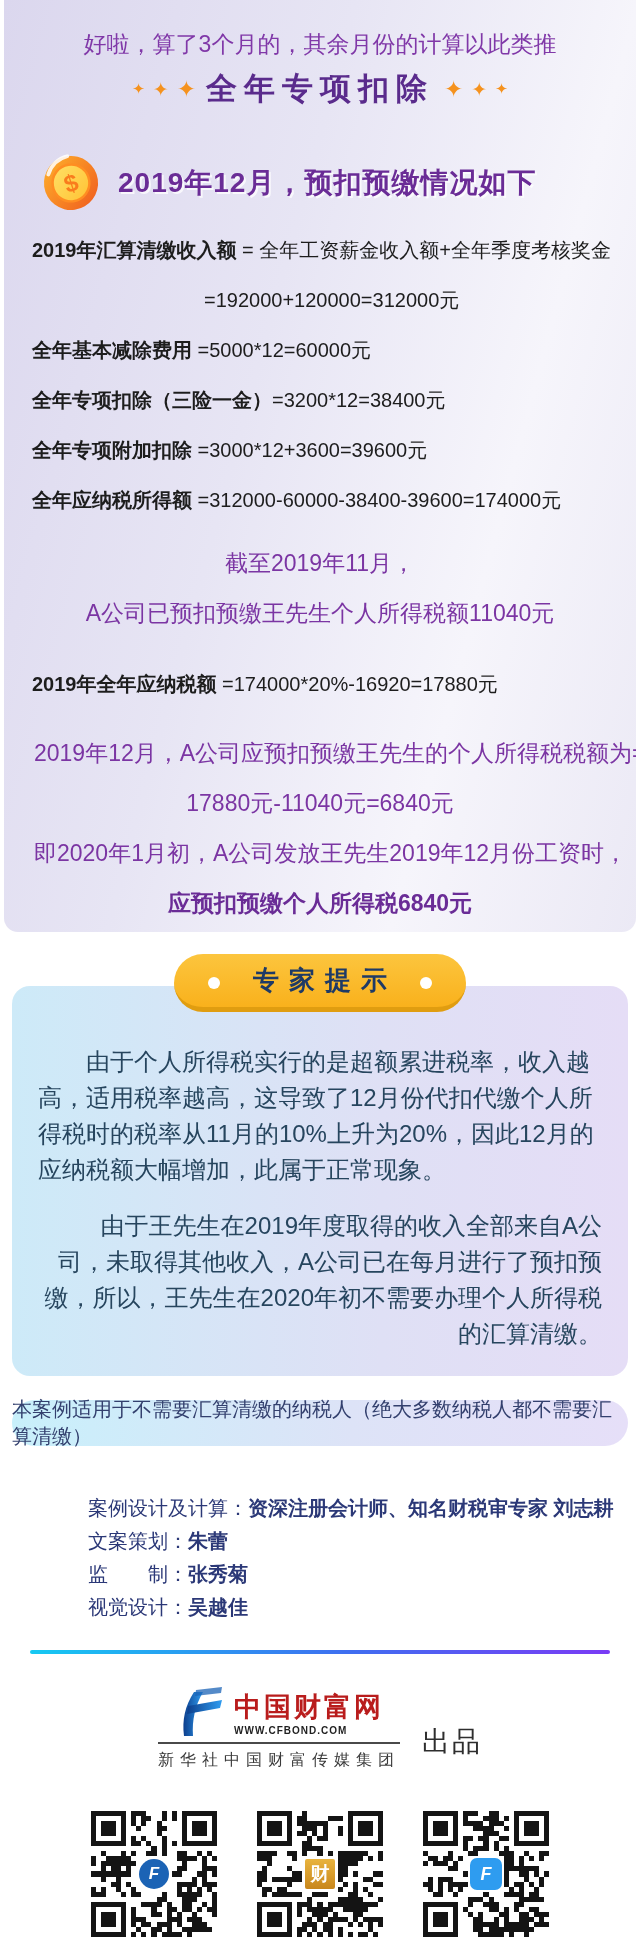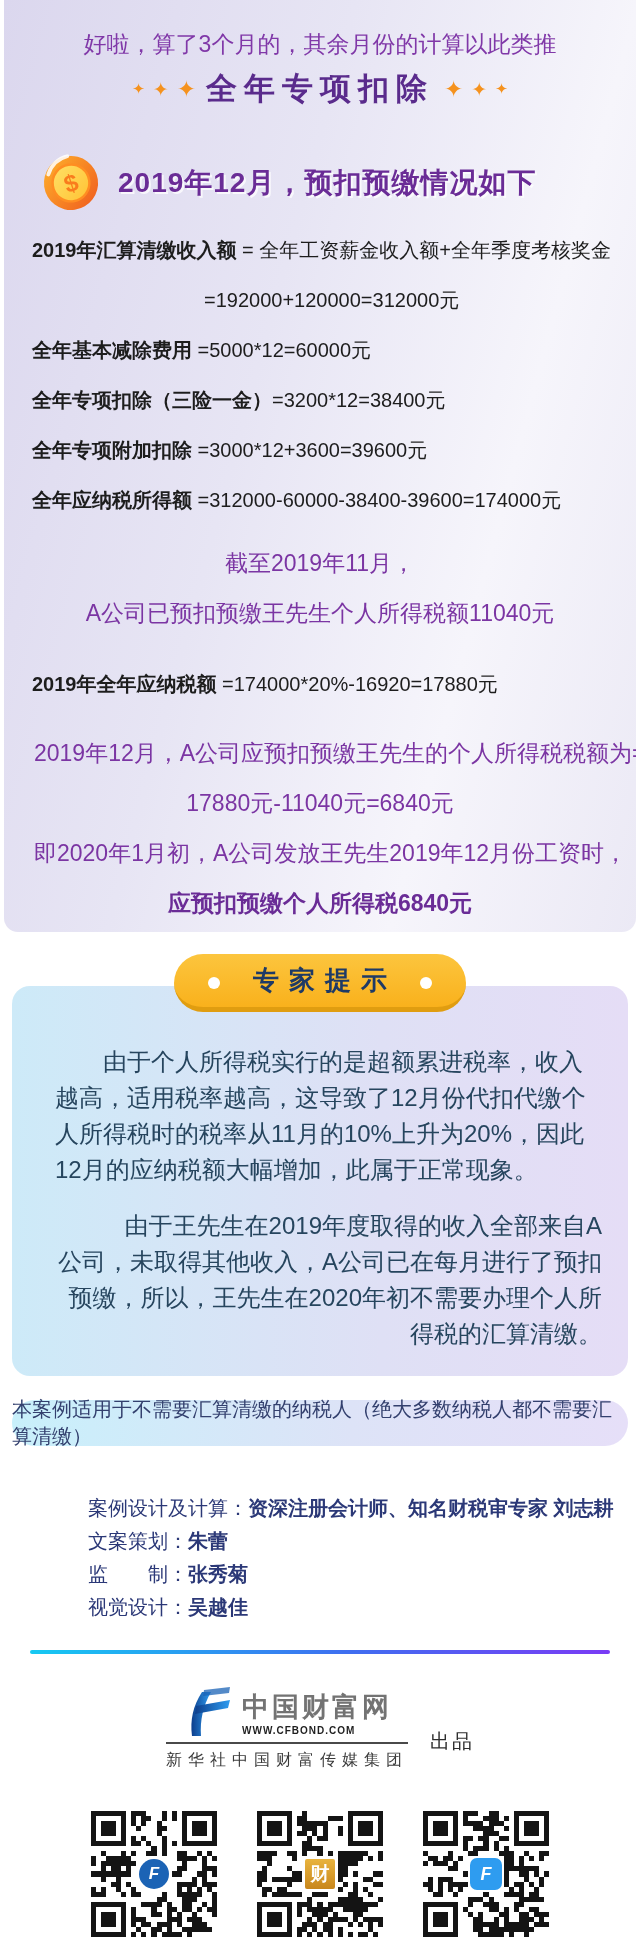--- a/index.html
+++ b/index.html
@@ -50,21 +50,21 @@
     color:#1e3a66; font-size:26px; font-weight:bold; letter-spacing:10px; padding-left:10px;
   }
   .badge .dot { position:absolute; top:23px; width:12px; height:12px; border-radius:50%; background:#fff; }
   .badge .dot.l { left:34px; } .badge .dot.r { right:34px; }
 
   .tip-box {
     margin:0 12px; border-radius:18px;
     background:linear-gradient(90deg,#cdeaf8 0%,#dfe0f5 60%,#e5ddf6 100%);
     padding:58px 26px 24px;
   }
-  .tip-box p { font-size:24px; line-height:36px; color:#26455e; text-indent:2em; text-align:left;margin-left:17px; }
+  .tip-box p { font-size:24px; line-height:36px; color:#26455e; text-indent:2em; text-align:left; }
   .tip-box p + p { margin-top:20px;text-align:right; }
 
   
   .note-pill {
     margin:24px 12px 0; height:46px; border-radius:25px;
     background:linear-gradient(90deg,#c8f0fb 0%,#dde3f7 55%,#e6dff8 100%);
     display:flex; align-items:center; justify-content:center;
     font-size:20px; color:#33406e;
   }
 
@@ -76,25 +76,25 @@
   
   .divider { margin:26px 30px 0; height:4px; border-radius:2px;
     background:linear-gradient(90deg,#16c9f2 0%,#3f6ef0 55%,#7a3bf5 100%); }
 
   
   .brand-row { margin-top:32px; display:flex; justify-content:center; align-items:center; gap:22px; }
   .brand { display:flex; flex-direction:column; align-items:center; }
   .brand-top { display:flex; align-items:center; gap:8px; }
   .brand-f { width:52px; height:52px; }
   .brand-texts { display:flex; flex-direction:column; align-items:flex-start; }
-  .brand-name { font-size:27px; font-weight:bold; color:#737373; letter-spacing:3px; }
+  .brand-name { font-size:27px; font-weight:bold; color:#b91c1c; letter-spacing:3px; }
   .brand-url { font-size:10px; font-weight:bold; color:#1f1f1f; letter-spacing:1px; }
   .brand-line { width:100%; height:2px; background:#4a4a4a; margin-top:4px; }
   .brand-group { margin-top:6px; font-size:16px; color:#3a3a3a; letter-spacing:6px; }
-  .produced { font-size:20px; color:#2e2e2e; letter-spacing:2px; padding-top:26px; }
+  .produced { font-size:28px; color:#2e2e2e; letter-spacing:2px; padding-top:26px; }
 
   
   .qr-row { margin-top:40px; display:flex; justify-content:center; gap:38px; }
   .qr-item { display:flex; flex-direction:column; align-items:center; width:128px; }
   .qr-box { position:relative; width:126px; height:126px; background:#fff; }
   .qr-box svg { width:126px; height:126px; display:block; }
   .qr-center { position:absolute; left:45px; top:45px; width:36px; height:36px; background:#fff;
                display:flex; align-items:center; justify-content:center; border-radius:4px; }
   .qr-center .chip { display:flex; align-items:center; justify-content:center;
                color:#fff; font-weight:bold; }

